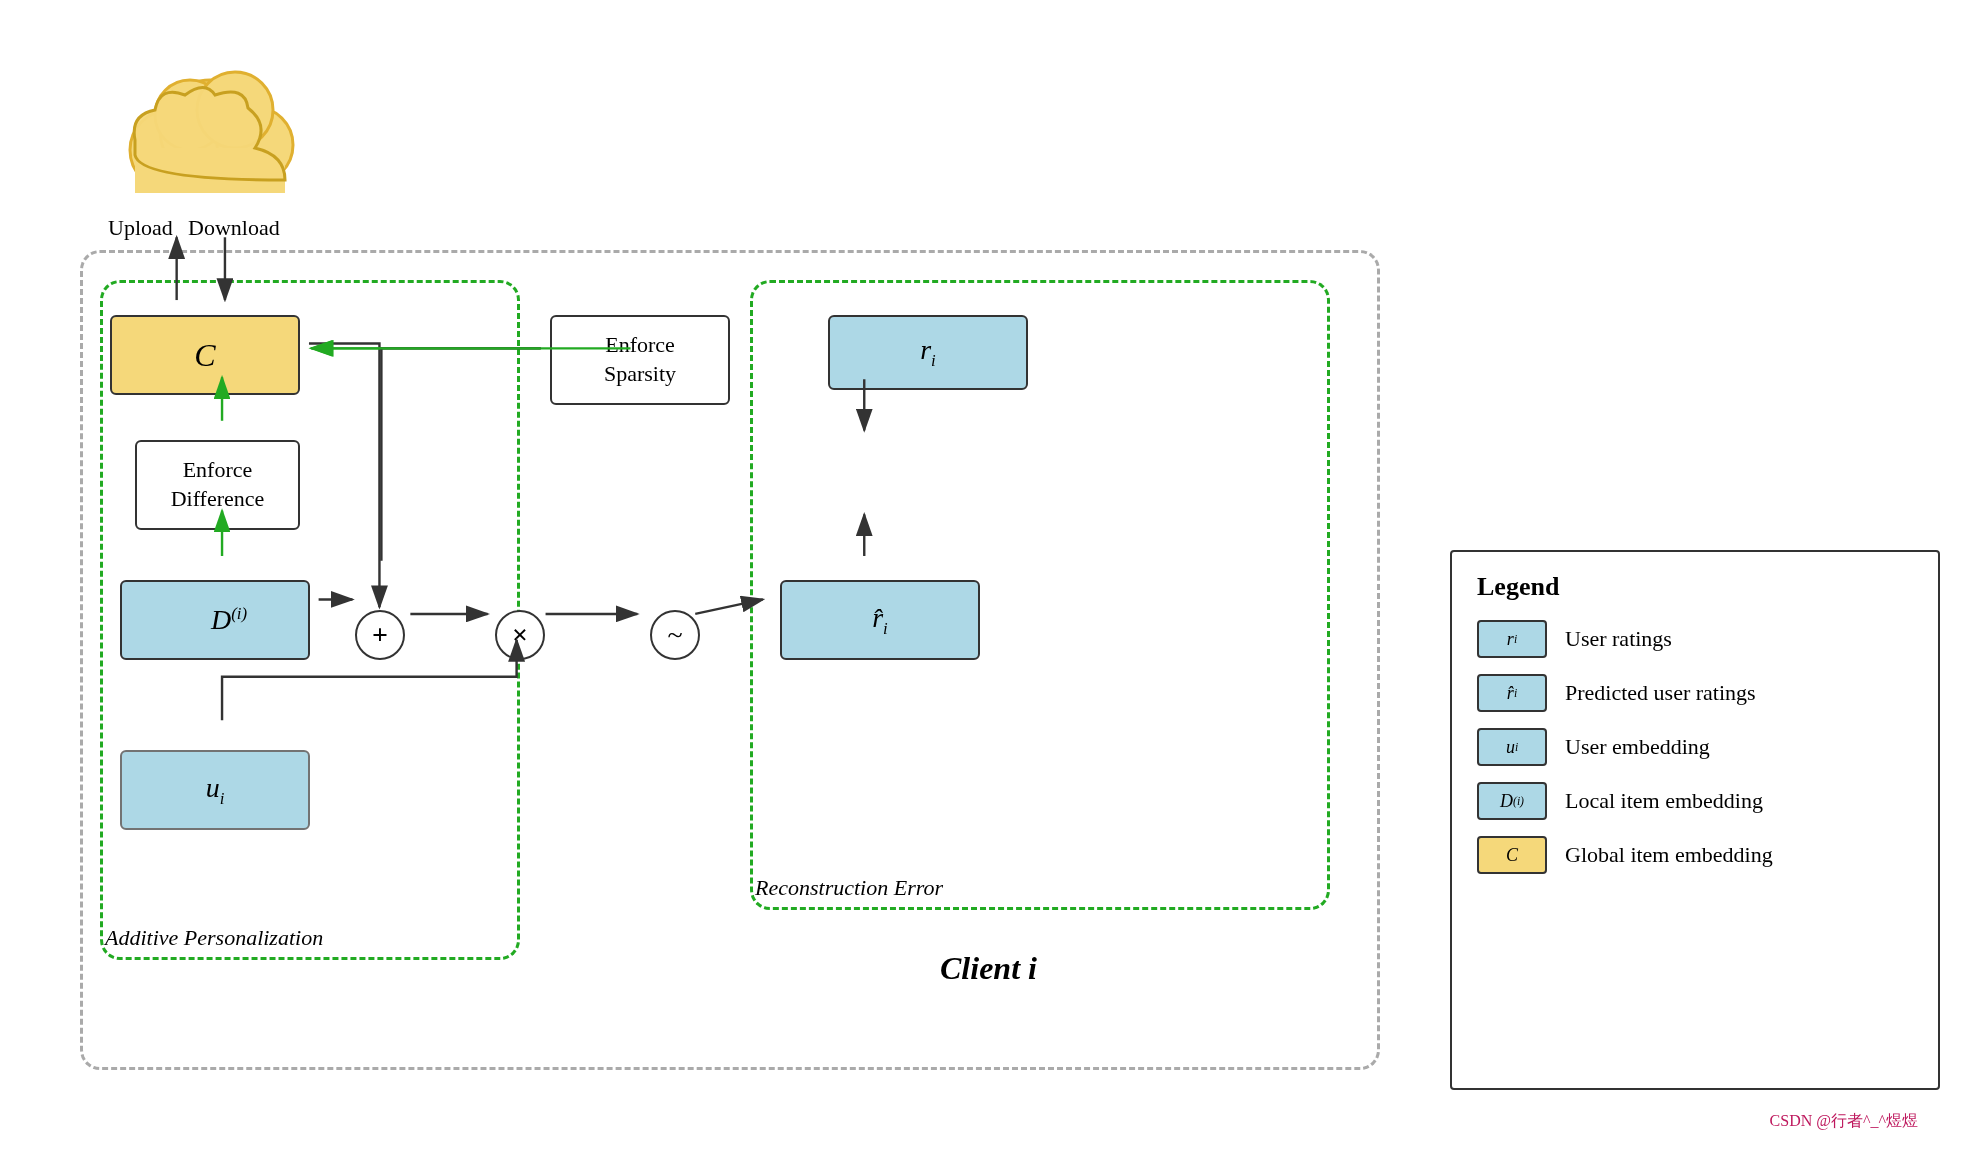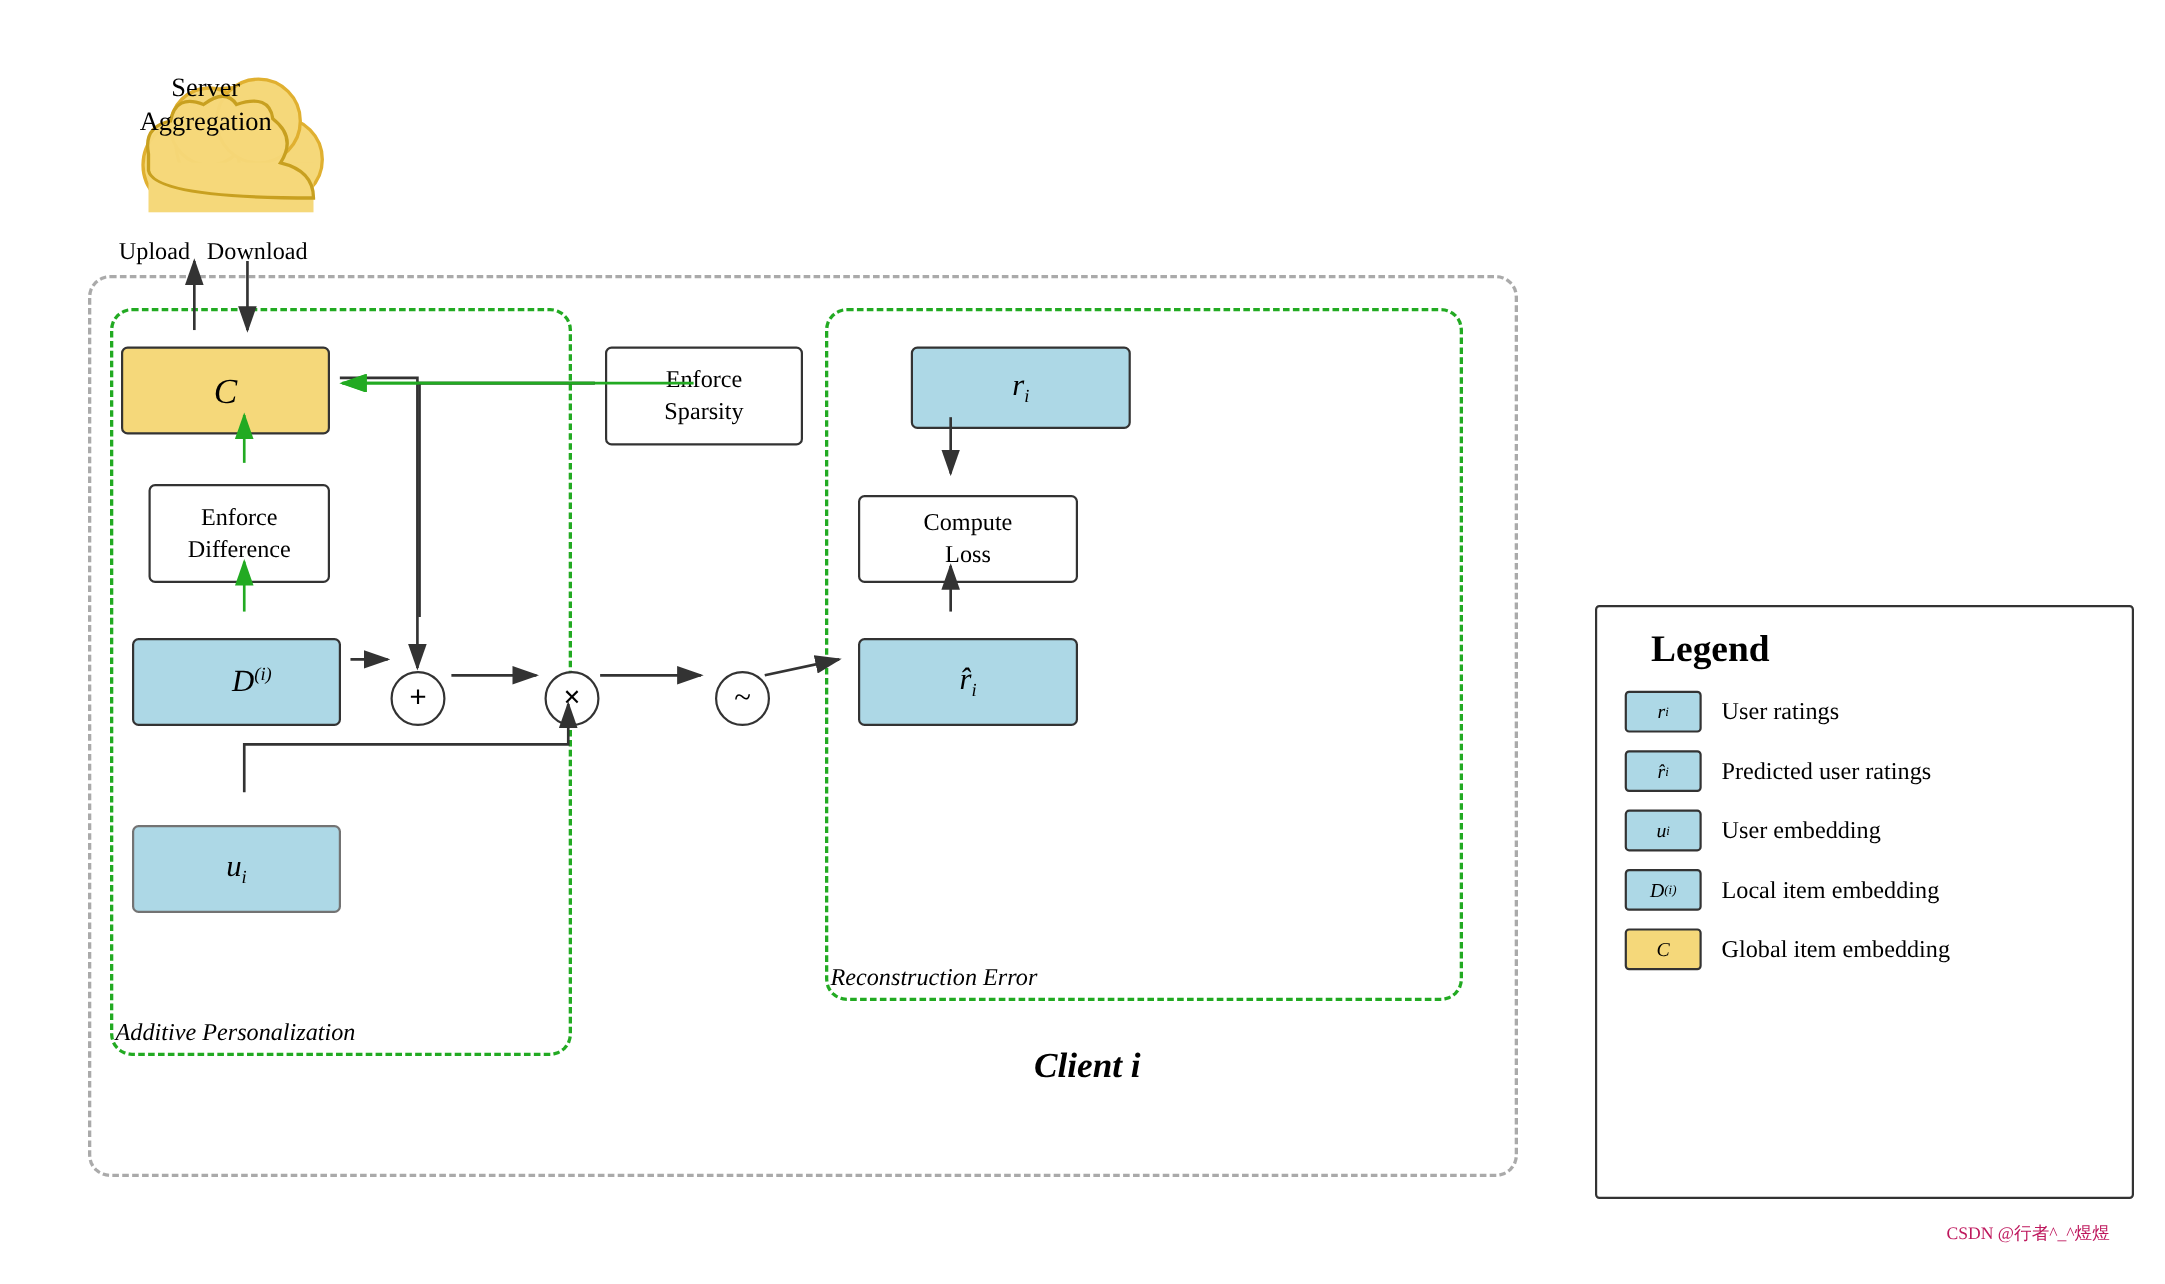--- a/index.html
+++ b/index.html
@@ -314,24 +314,23 @@
       left: 1430px;
       width: 490px;
       height: 540px;
       border: 2px solid #333;
       border-radius: 4px;
       background: #fff;
       padding: 20px 25px;
     }
 
     .legend-title {
-      font-size: 34px;
+      font-size: 26px;
       font-weight: bold;
       margin-bottom: 18px;
-      margin-left: 24px;
     }
 
     .legend-item {
       display: flex;
       align-items: center;
       margin-bottom: 16px;
       font-size: 22px;
     }
 
     .legend-swatch {
@@ -386,21 +385,20 @@
         <circle cx="110" cy="90" r="50"></circle>
         <circle cx="155" cy="105" r="38"></circle>
         <circle cx="90" cy="75" r="35"></circle>
         <circle cx="135" cy="70" r="38"></circle>
         <rect x="35" y="108" width="150" height="45" fill="#f5d87a" stroke="none"></rect>
       </g>
       <path d="M35,115 Q40,140 185,140 Q185,115 155,108 Q170,85 148,68 Q145,45 115,55 Q105,40 85,55 Q60,45 55,70 Q30,75 35,100 Z" fill="#f5d87a" stroke="#c8a020" stroke-width="3" fill-opacity="0.95"></path>
     </svg>
   </div>
 
-  <div class="cloud-label" style="white-space:pre-line; font-size:24px; top:45px; left:92px; position:absolute;">Server<br>Aggregation</div>
 
   <div class="upload-label">Upload</div>
   <div class="download-label">Download</div>
 
   <div class="outer-dashed"></div>
 
   <div class="green-dashed-left"></div>
 
   <div class="green-dashed-right"></div>
 
@@ -409,23 +407,20 @@
   </div>
 
   <div class="box-enforce-sparsity">
     <span style="white-space:pre-line;">Enforce<br>Sparsity</span>
   </div>
 
   <div class="box-ri">
     <span>r<sub style="font-size:0.6em;">i</sub></span>
   </div>
 
-  <div class="box-compute-loss">
-    <span style="white-space:pre-line;">Compute<br>Loss</span>
-  </div>
 
   <div class="box-rhat">
     <span>r̂<sub style="font-size:0.6em;">i</sub></span>
   </div>
 
   <div class="box-enforce-diff">
     <span style="white-space:pre-line;">Enforce<br>Difference</span>
   </div>
 
   <div class="box-Di">

